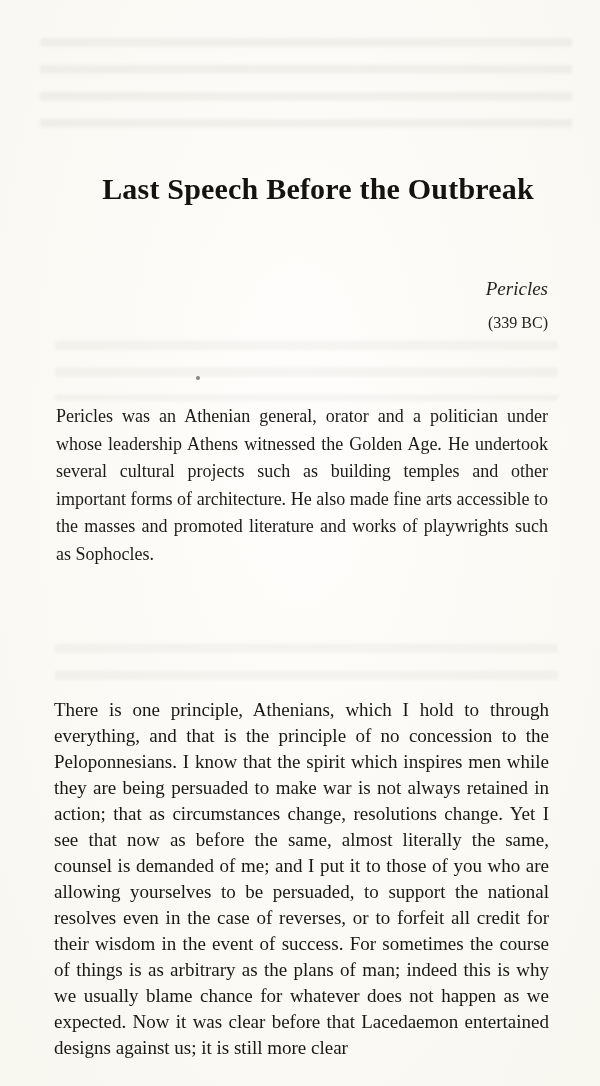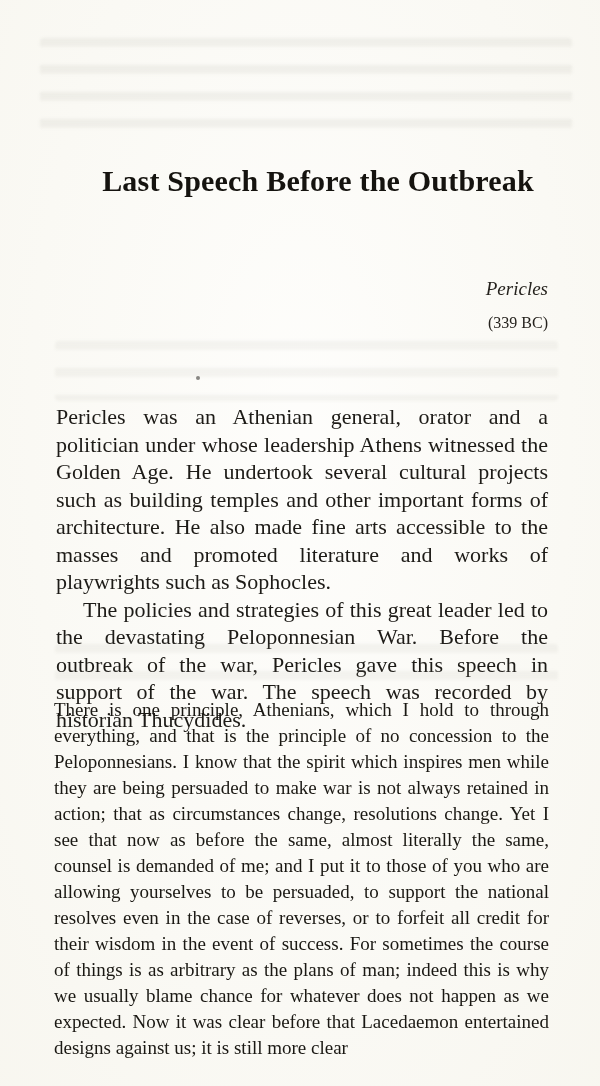--- a/index.html
+++ b/index.html
@@ -47,21 +47,21 @@
     border-radius: 50%;
     background: #4a4843;
     opacity: 0.65;
   }
 
   .title {
     position: absolute;
     top: 158px;
     left: 0;
     right: 0;
-    margin: 0;
+    margin: 8px;
     padding-left: 36px;
     text-align: center;
     font-size: 30px;
     font-weight: 700;
     line-height: 46px;
     letter-spacing: 0.2px;
     color: #15130f;
   }
   .title-line { display: block; }
 
@@ -83,21 +83,21 @@
   }
 
   .intro {
     position: absolute;
     top: 403px;
     left: 56px;
     width: 492px;
   }
   .intro p {
     margin: 0;
-    font-size: 22px;
+    font-size: 18px;
     line-height: 27.5px;
     text-align: justify;
     color: #1d1b17;
   }
   .intro p.indented { text-indent: 27px; }
 
   .speech {
     position: absolute;
     top: 697px;
     left: 54px;
@@ -124,21 +124,20 @@
 
   <div class="byline">Pericles</div>
 
   <div class="speech-date">(339 BC)</div>
 
   <div class="ghost ghost-mid"></div>
   <div class="speck"></div>
 
   <section class="intro">
     <p>Pericles was an Athenian general, orator and a politician under whose leadership Athens witnessed the Golden Age. He undertook several cultural projects such as building temples and other important forms of architecture. He also made fine arts accessible to the masses and promoted literature and works of playwrights such as Sophocles.</p>
-    <p class="indented">The policies and strategies of this great leader led to the devastating Peloponnesian War. Before the outbreak of the war, Pericles gave this speech in support of the war. The speech was recorded by historian Thucydides.</p>
   </section>
 
   <div class="ghost ghost-lower"></div>
 
   <section class="speech">
     <p>There is one principle, Athenians, which I hold to through everything, and that is the principle of no concession to the Peloponnesians. I know that the spirit which inspires men while they are being persuaded to make war is not always retained in action; that as circumstances change, resolutions change. Yet I see that now as before the same, almost literally the same, counsel is demanded of me; and I put it to those of you who are allowing yourselves to be persuaded, to support the national resolves even in the case of reverses, or to forfeit all credit for their wisdom in the event of success. For sometimes the course of things is as arbitrary as the plans of man; indeed this is why we usually blame chance for whatever does not happen as we expected. Now it was clear before that Lacedaemon entertained designs against us; it is still more clear</p>
   </section>
 
 </div>
 

